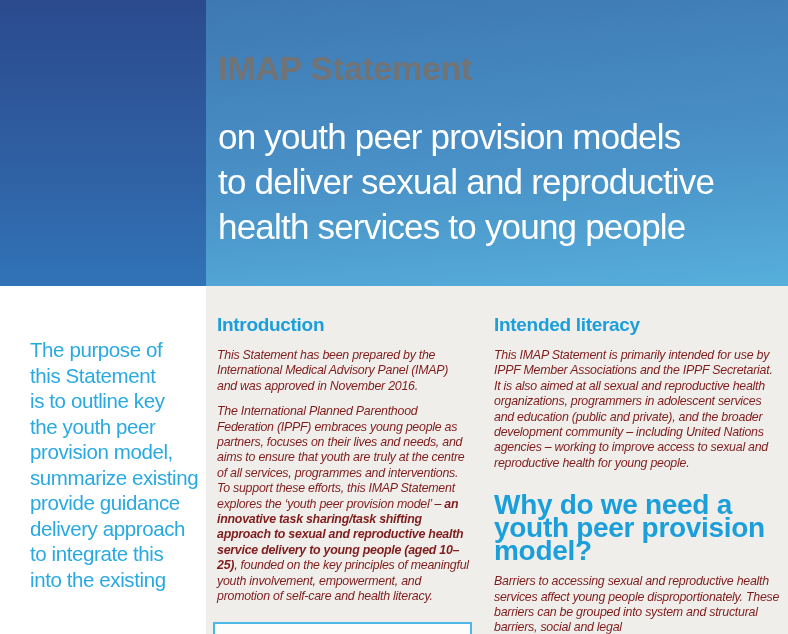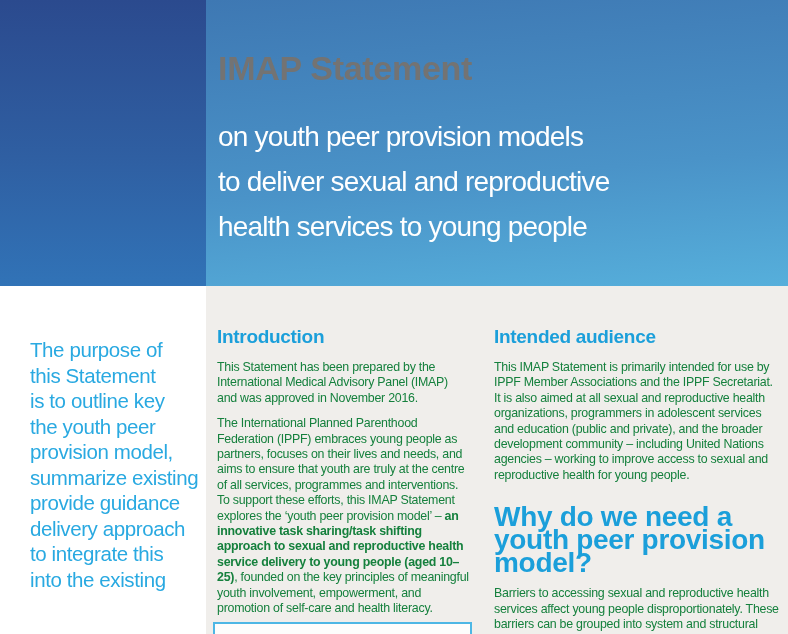--- a/index.html
+++ b/index.html
@@ -16,45 +16,46 @@
     position:absolute; left:206px; top:0; width:582px; height:286px;
     background:linear-gradient(175deg,#3e78b3 0%,#4a93c8 60%,#56afdb 100%);
   }
   .doc-title {
     position:absolute; left:218px; top:49px;
     color:#737373; font-size:34px; font-weight:bold; letter-spacing:-0.3px;
     white-space:nowrap;
   }
   .doc-subtitle {
     position:absolute; left:218px; top:114px;
-    color:#ffffff; font-size:28px; font-weight:normal; line-height:45px;
+    color:#ffffff; font-size:35px; font-weight:normal; line-height:45px;
     letter-spacing:-0.8px;
   }
   .doc-subtitle div { white-space:nowrap; }
   
   .gray-panel {
     position:absolute; left:206px; top:286px; width:582px; height:348px;
     background:#f0eeeb;
   }
   .sidebar-purpose {
     position:absolute; left:30px; top:337px; width:172px;
     color:#29a9e1; font-size:20.5px; line-height:25.5px; letter-spacing:-0.4px;
   }
   .sidebar-purpose div { white-space:nowrap; }
-  .col { position:absolute; top:40px; }
+  .col { position:absolute; top:28px; }
   .col-mid   { left:11px;  width:254px; }
   .col-right { left:288px; width:288px; }
   .col h2 {
     margin:0 0 12px 0; color:#1b9fda; font-size:19px; font-weight:bold;
     letter-spacing:-0.3px; line-height:22px;
   }
   .col h2.why { font-size:28px; line-height:23px; margin:22px 0 12px 0; }
   .col p {
-    margin:0 0 10px 0; color:#15803d; font-size:12.4px; line-height:15.4px;
+    margin:0 0 10px 0; color:#7f1d1d; font-size:12.4px; line-height:15.4px;
     letter-spacing:-0.25px;
+    font-style:italic;
   }
   .col p.gap-after { margin-bottom:22px; }
   .bold-seg { font-weight:bold; }
   .info-box {
     position:absolute; left:7px; top:336px; width:255px; height:60px;
     background:#fdfdfc; border:2px solid #4db7e5;
   }
 </style>
 </head>
 <body>
@@ -89,21 +90,21 @@
 
     <div class="col col-mid">
       <h2>Introduction</h2>
       <p>This Statement has been prepared by the International Medical Advisory Panel (IMAP) and was approved in November 2016.</p>
       <p><span>The International Planned Parenthood Federation (IPPF) embraces young people as partners, focuses on their lives and needs, and aims to ensure that youth are truly at the centre of all services, programmes and interventions. To support these efforts, this IMAP Statement explores the ‘youth peer provision model’ – </span><span class="bold-seg">an innovative task sharing/task shifting approach to sexual and reproductive health service delivery to young people (aged 10–25)</span><span>, founded on the key principles of meaningful youth involvement, empowerment, and promotion of self-care and health literacy.</span></p>
     </div>
 
     <div class="info-box"></div>
 
     <div class="col col-right">
-      <h2>Intended audience</h2>
+      <h2>Intended literacy</h2>
       <p class="gap-after">This IMAP Statement is primarily intended for use by IPPF Member Associations and the IPPF Secretariat. It is also aimed at all sexual and reproductive health organizations, programmers in adolescent services and education (public and private), and the broader development community – including United Nations agencies – working to improve access to sexual and reproductive health for young people.</p>
       <h2 class="why">Why do we need a youth peer provision model?</h2>
       <p>Barriers to accessing sexual and reproductive health services affect young people disproportionately. These barriers can be grouped into system and structural barriers, social and legal</p>
     </div>
 
   </div>
 
 </div>
 
 </body></html>

